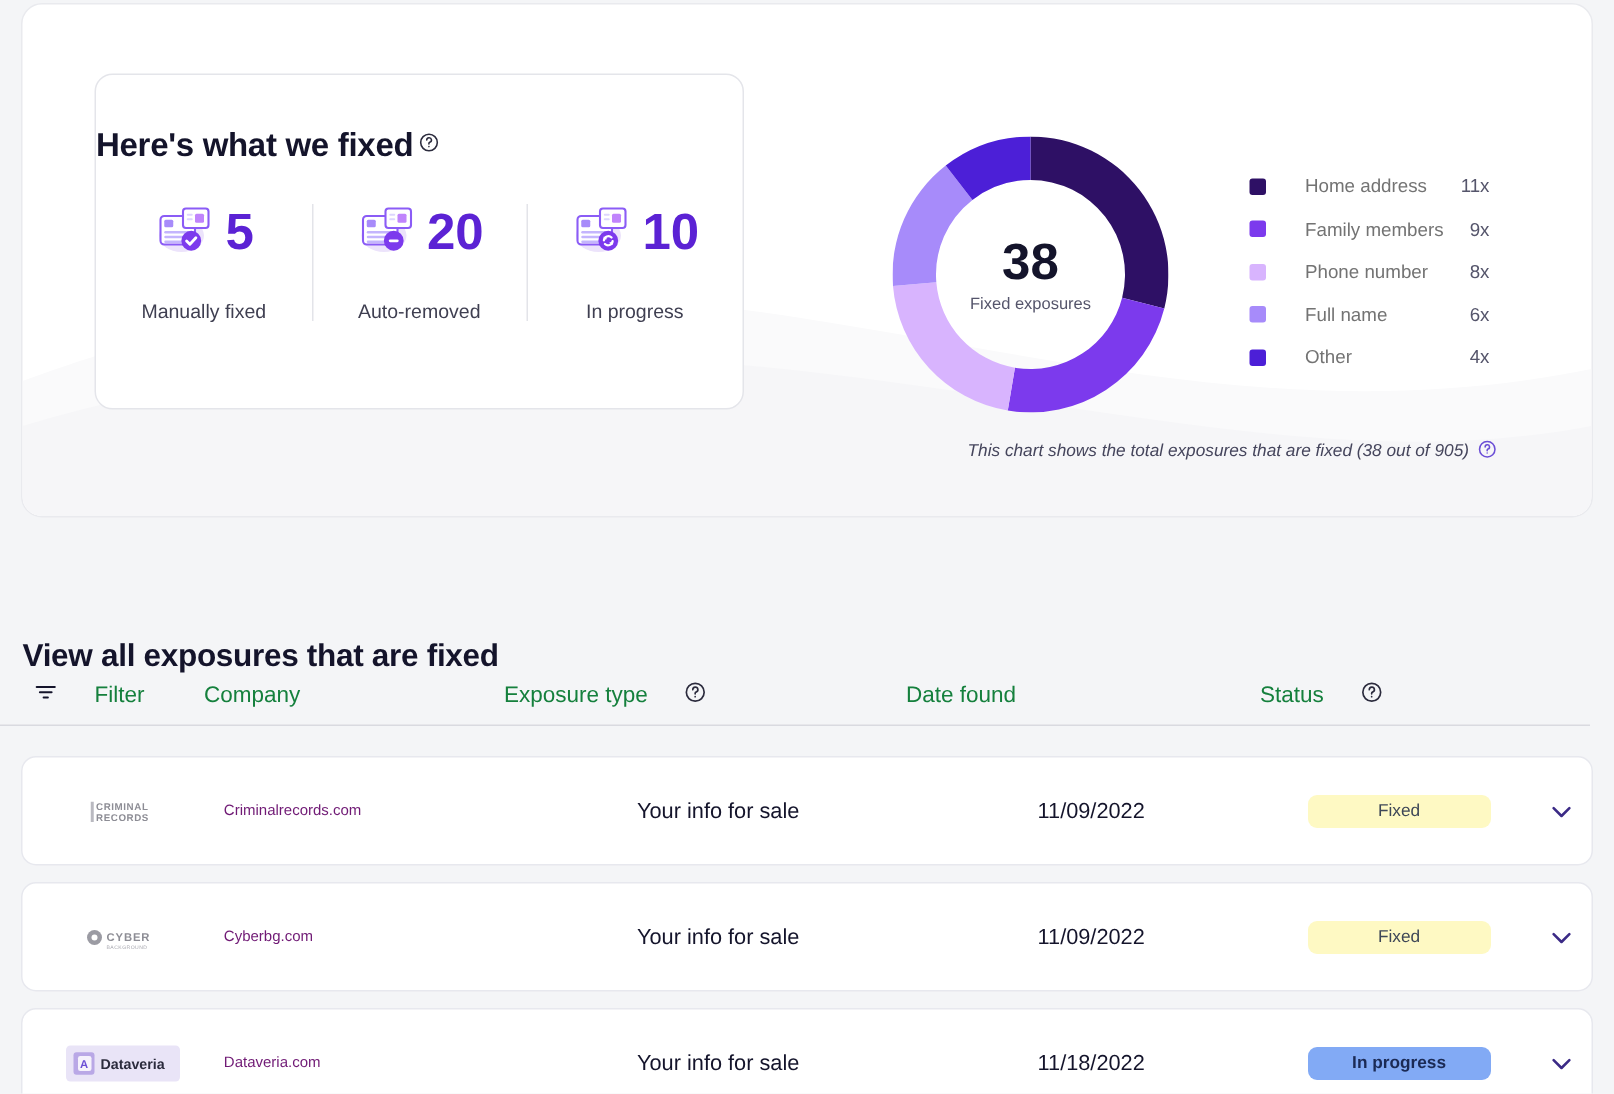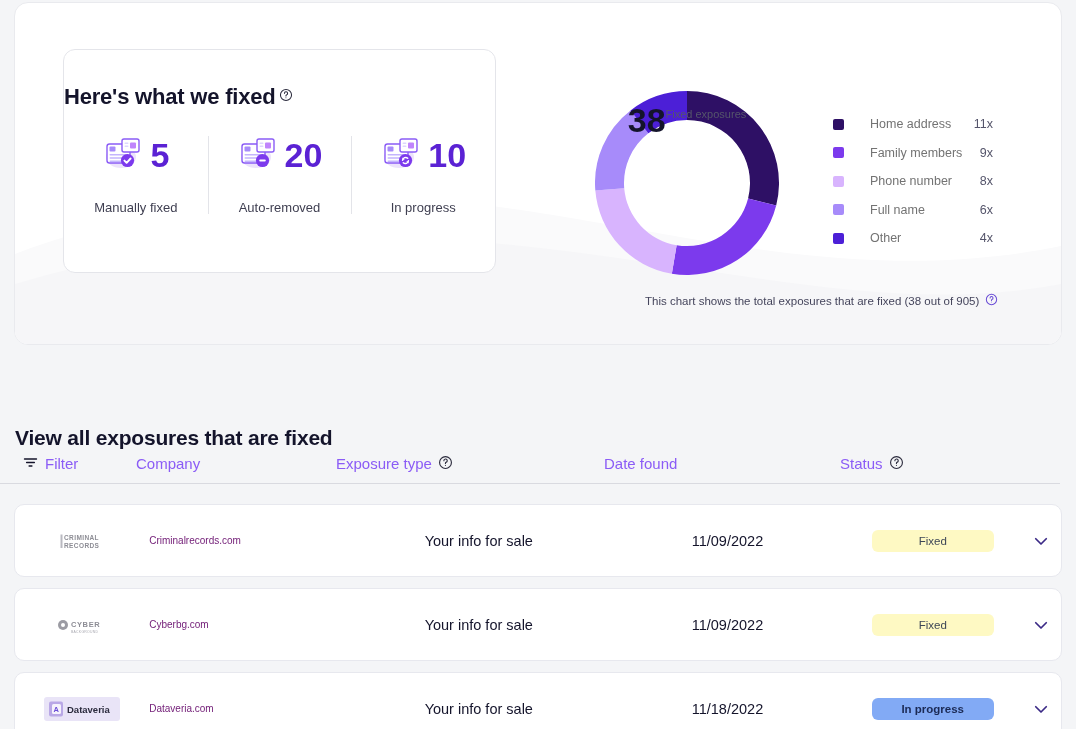--- a/index.html
+++ b/index.html
@@ -80,22 +80,22 @@
     color: #3f3f51;
   }
 
   
   .donut-wrap {
     position: absolute; left: 580px; top: 88px;
     width: 184px; height: 184px;
     z-index: 3;
   }
   .donut-center {
-    position: absolute; left: 0; top: 12px; width: 100%; height: 100%;
-    display: flex; flex-direction: row; align-items: flex-start; justify-content: center;
+    position: absolute; left: 0; top: 0; width: 100%; height: 100%;
+    display: flex; flex-direction: column; align-items: center; justify-content: center;
     pointer-events: none;
   }
   .donut-value {
     font-size: 34px; font-weight: bold; color: #14142b; line-height: 1;
   }
   .donut-sub {
     margin-top: 5px; font-size: 11px; color: #55556b;
   }
 
   
@@ -113,42 +113,42 @@
     margin-left: 26px; font-size: 12.5px; color: #737373; flex: 1 1 auto;
   }
   .legend-count {
     font-size: 12.5px; color: #55556b; text-align: right; width: 24px;
   }
 
   
   .chart-note {
     position: absolute; left: 630px; top: 290px;
     display: flex; align-items: center; gap: 6px;
-    font-size: 11.5px; color: #45455c;
+    font-size: 11.5px; font-style: italic; color: #45455c;
     z-index: 3;
   }
 
   
   .section-title {
     position: absolute; left: 15px; top: 378px;
     font-size: 21px; font-weight: bold; color: #14142b;
     letter-spacing: -0.2px;
     margin-top: 48px;
   }
 
   
   .table-head {
     position: absolute; left: 0px; top: 444px; width: 1060px;
     height: 40px;
     display: flex; align-items: center;
     border-bottom: 1px solid #d9dae0;
     padding-bottom: 0;
   }
   .th {
-    font-size: 15px; color: #8b5cf6; display: flex; align-items: center; gap: 6px;
+    font-size: 15px; color: #15803d; display: flex; align-items: center; gap: 24px;
   }
   .col-filter  { width: 136px; padding-left: 22px; }
   .col-company { width: 200px; }
   .col-type    { width: 268px; }
   .col-date    { width: 236px; }
   .col-status  { width: 180px; }
   .col-chev    { width: 40px; }
 
   .rows { position: absolute; left: 0; top: 504px; width: 1076px; }
   .row {

